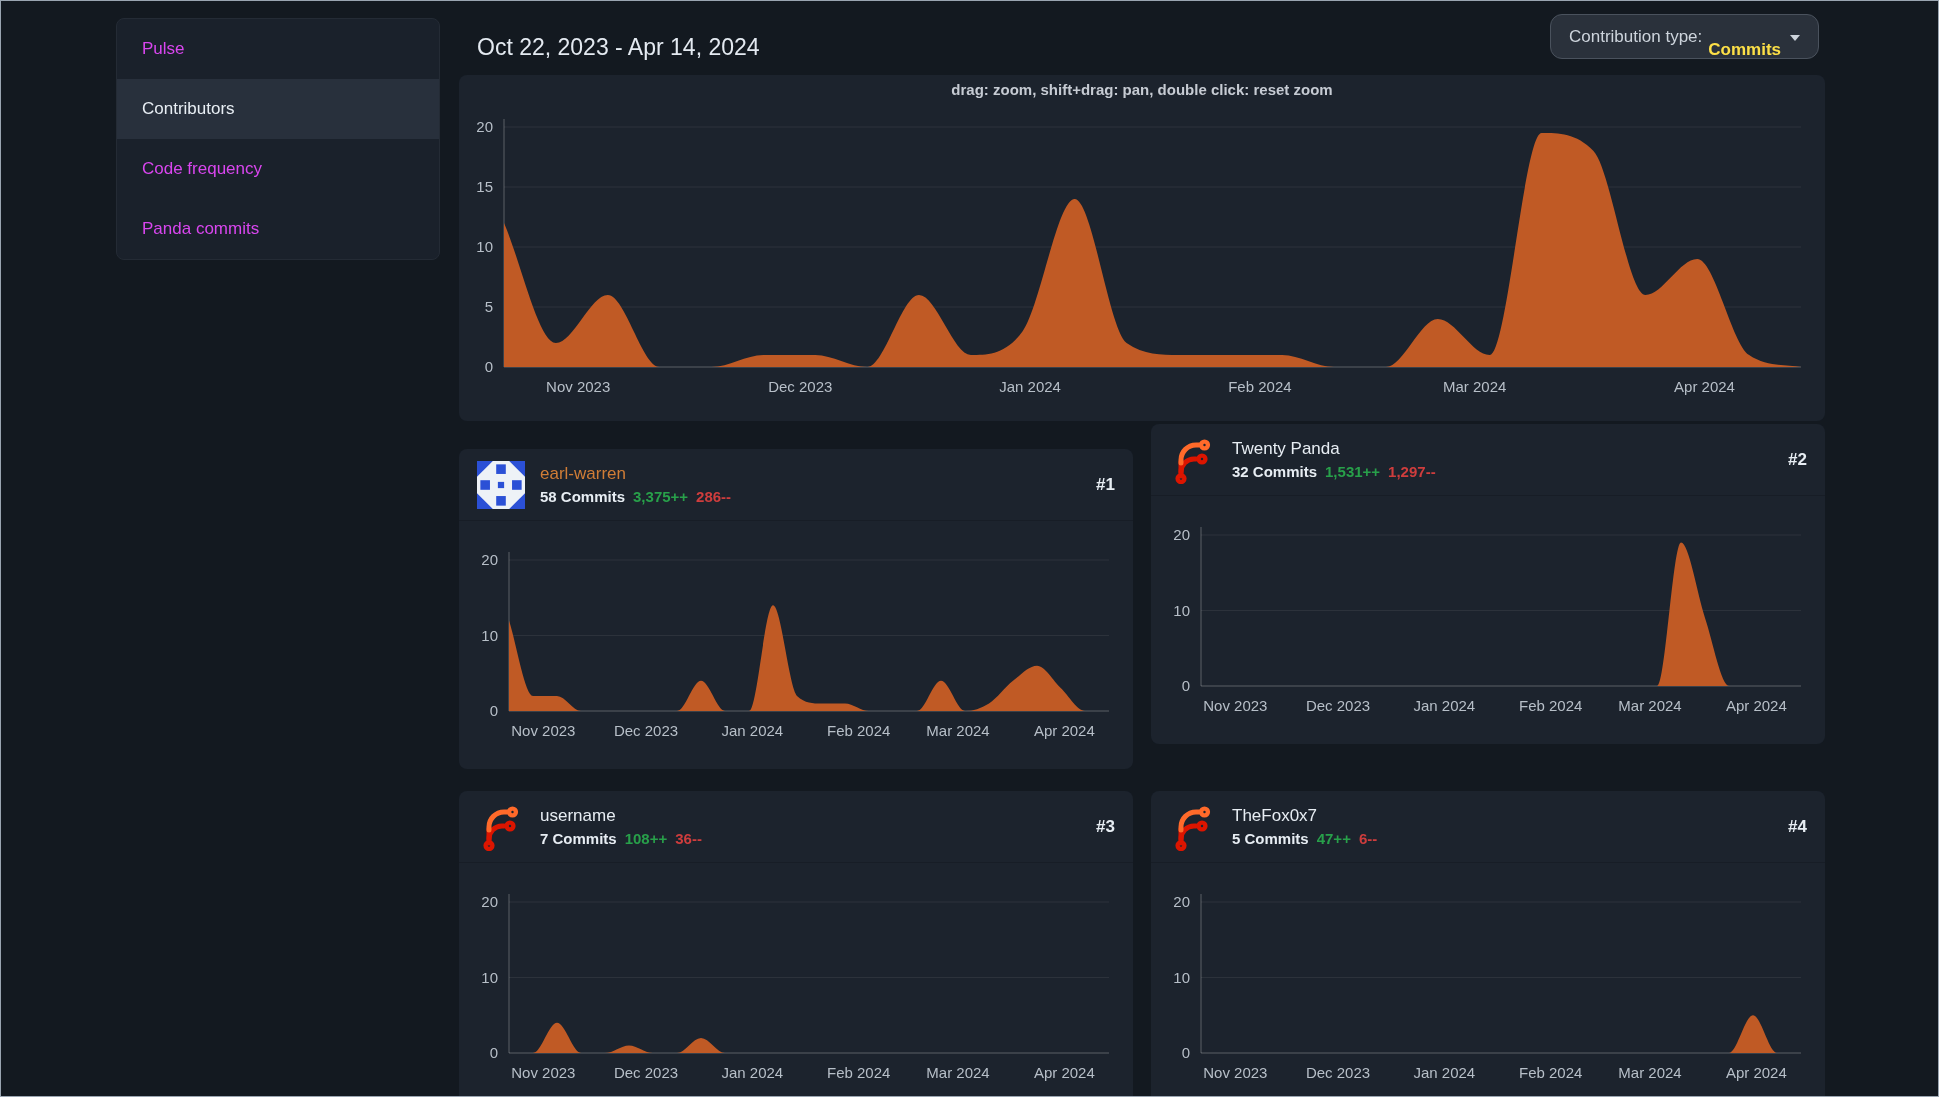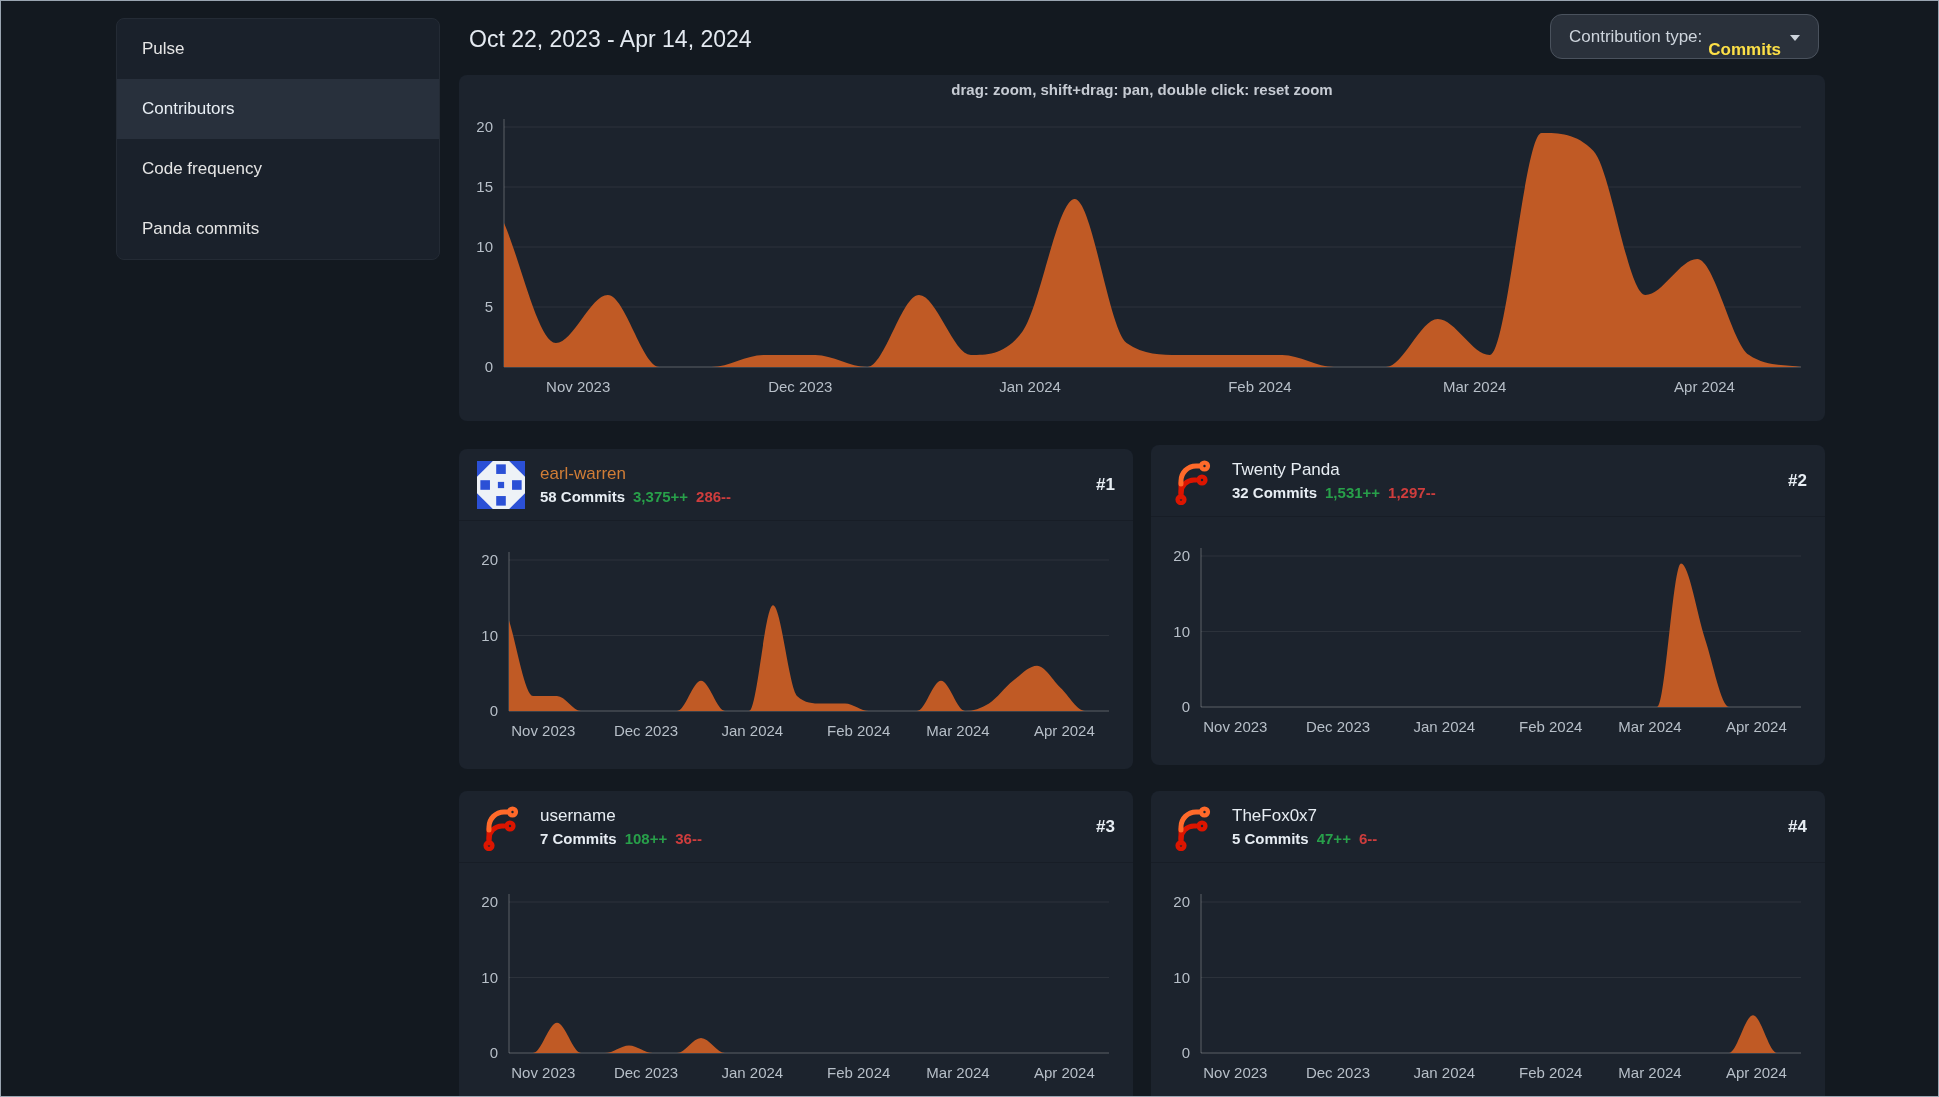--- a/index.html
+++ b/index.html
@@ -2,37 +2,37 @@
 <html><head>
 <meta charset="utf-8">
 <style>
   html,body{margin:0;padding:0;background:#0d1117;}
   .page{position:relative;width:1939px;height:1097px;background:#131920;border:1px solid #9aa5b1;
         box-sizing:border-box;overflow:hidden;font-family:"Liberation Sans",sans-serif;
         -webkit-font-smoothing:antialiased;}
   
   .menu{position:absolute;left:115px;top:17px;width:322px;background:#1a212b;
         border:1px solid #242b35;border-radius:8px;overflow:hidden;}
-  .menu-item{height:60px;line-height:60px;padding-left:25px;font-size:17px;color:#e5e5e5;cursor:pointer;}
+  .menu-item{height:60px;line-height:60px;padding-left:25px;font-size:17px;color:#d946ef;cursor:pointer;}
   .menu-item.active{background:#28303c;color:#e8eef4;}
   
   .date-heading{position:absolute;left:460px;top:17px;font-size:23px;color:#e4eaf1;}
   .ctype-btn{position:absolute;right:119px;top:13px;height:45px;display:flex;align-items:center;
         padding:0 18px;background:#2a313b;border:1px solid #4a525d;border-radius:12px;
         font-size:17px;color:#cdd4dc;cursor:pointer;box-sizing:border-box;}
   .ctype-btn .val{font-weight:bold;color:#fde047;margin-left:6px;margin-top:26px;}
   .caret{width:0;height:0;border-left:5px solid transparent;border-right:5px solid transparent;
         border-top:6px solid #cdd4dc;margin-left:9px;margin-top:3px;}
   
   .card{position:absolute;background:#1c232d;border-radius:8px;}
   #main-card{left:458px;top:74px;width:1366px;height:346px;}
   .hint{position:absolute;top:6px;left:0;right:0;text-align:center;font-size:15px;
         font-weight:bold;color:#c6cbd3;}
   #card-0{left:458px;top:448px;width:674px;height:320px;}
-  #card-1{left:1150px;top:444px;width:674px;height:320px;}
+  #card-1{left:1150px;top:423px;width:674px;height:320px;}
   #card-2{left:458px;top:790px;width:674px;height:320px;}
   #card-3{left:1150px;top:790px;width:674px;height:320px;}
   .card-header{position:absolute;top:0;left:0;right:0;height:72px;display:flex;align-items:center;
         padding:0 18px;box-sizing:border-box;border-bottom:1px solid #171d26;}
   .avatar{width:48px;height:48px;border-radius:7px;flex:none;}
   .avatar svg{display:block;width:48px;height:48px;}
   .who{margin-left:15px;}
   .contrib-name{font-size:17px;color:#e7edf3;cursor:pointer;}
   .stats{margin-top:4px;font-size:15px;font-weight:bold;color:#e7edf3;}
   .stats .add{color:#28a04a;margin-left:8px;}
@@ -48,21 +48,21 @@
 
 <div class="page">
 
   <nav class="menu">
     <div class="menu-item">Pulse</div>
     <div class="menu-item active">Contributors</div>
     <div class="menu-item">Code frequency</div>
     <div class="menu-item">Panda commits</div>
   </nav>
 
-  <h2 class="date-heading" style="margin:8px;font-weight:normal;">Oct 22, 2023 - Apr 14, 2024</h2>
+  <h2 class="date-heading" style="margin:16px;font-weight:normal;">Oct 22, 2023 - Apr 14, 2024</h2>
 
   <button class="ctype-btn">
     <span>Contribution type:</span>
     <span class="val">Commits</span>
     <span class="caret"></span>
   </button>
 
   <div class="card" id="main-card">
     <div class="hint">drag: zoom, shift+drag: pan, double click: reset zoom</div>
     <svg class="chart" id="chart-main" width="1366" height="346" viewBox="0 0 1366 346">

